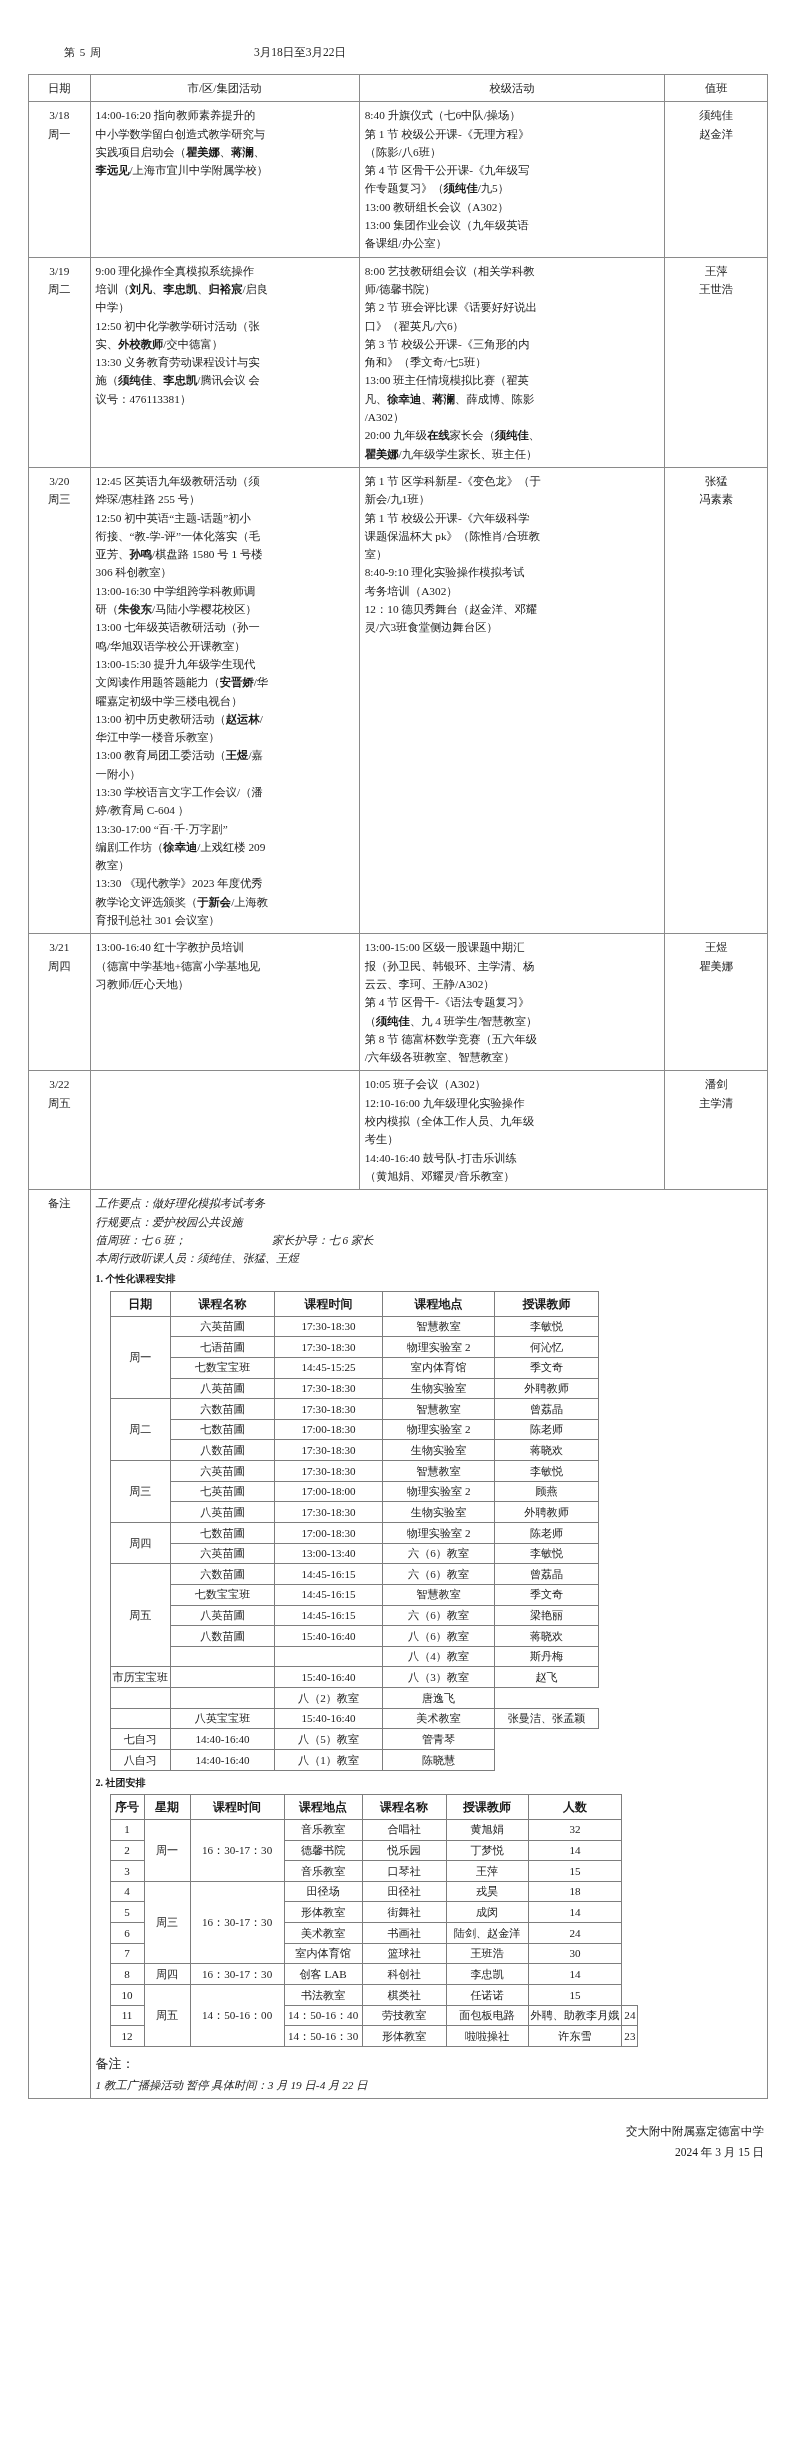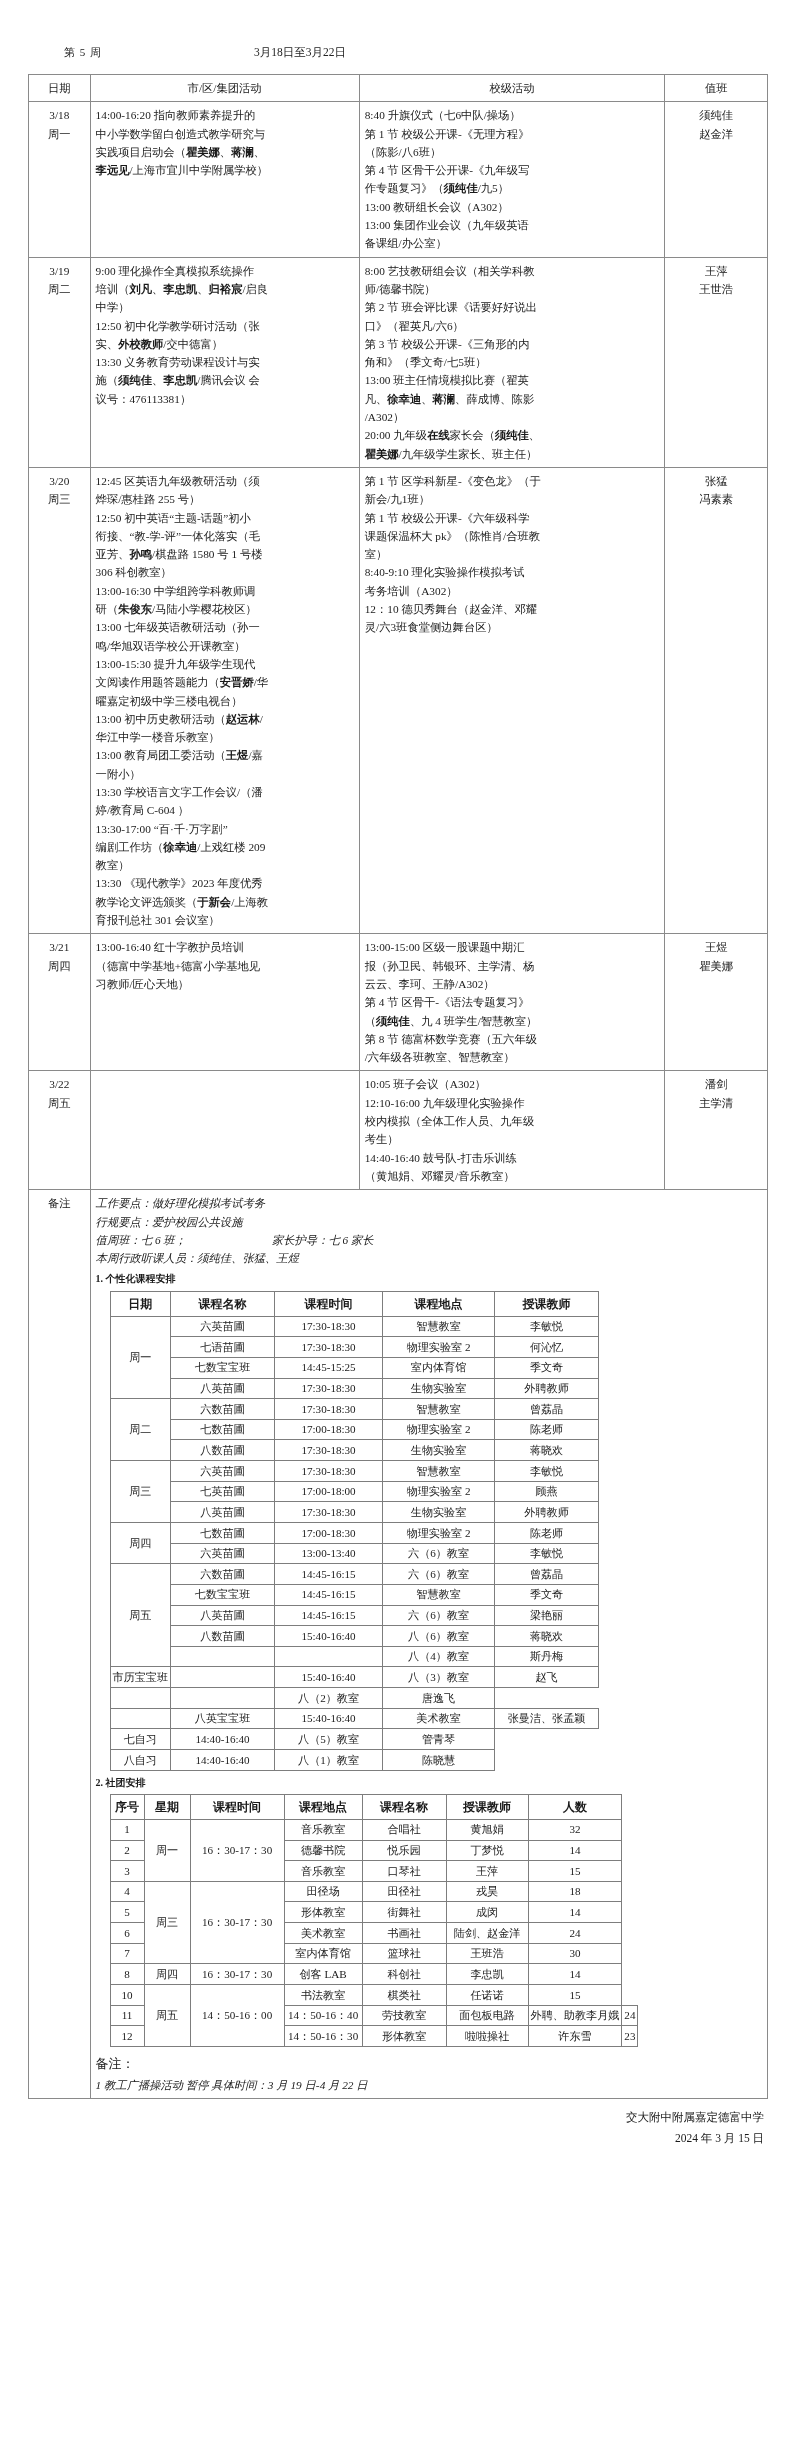--- a/index.html
+++ b/index.html
@@ -144,21 +144,21 @@
   .notes-tail {
     display: block;
     margin-top: 6px;
     font-size: 13px;
     line-height: 1.75;
   }
 
   
   .doc-foot {
     width: 740px;
-    margin: 8px auto 0 auto;
+    margin: 22px auto 0 auto;
     text-align: right;
     font-size: 11.5px;
     line-height: 1.8;
     padding-right: 4px;
   }
   .doc-foot span { display: block; }
 </style>
 </head>
 <body>
 

